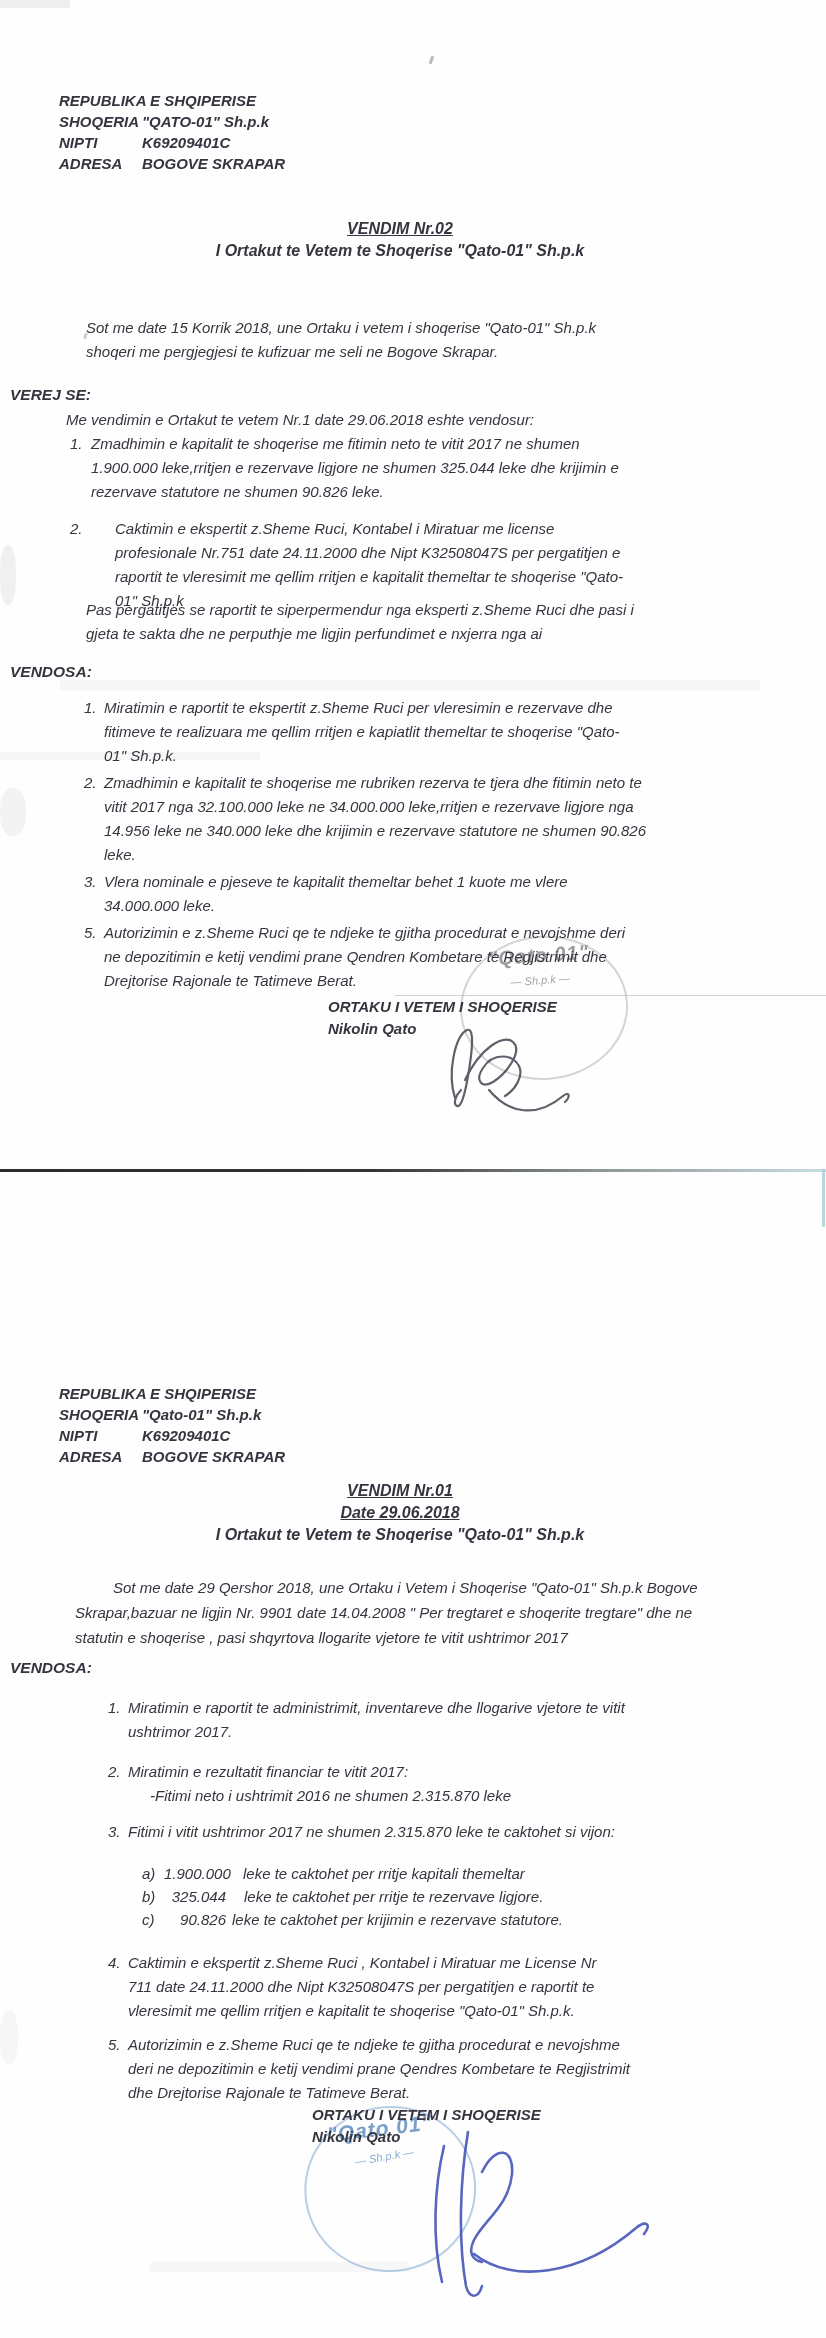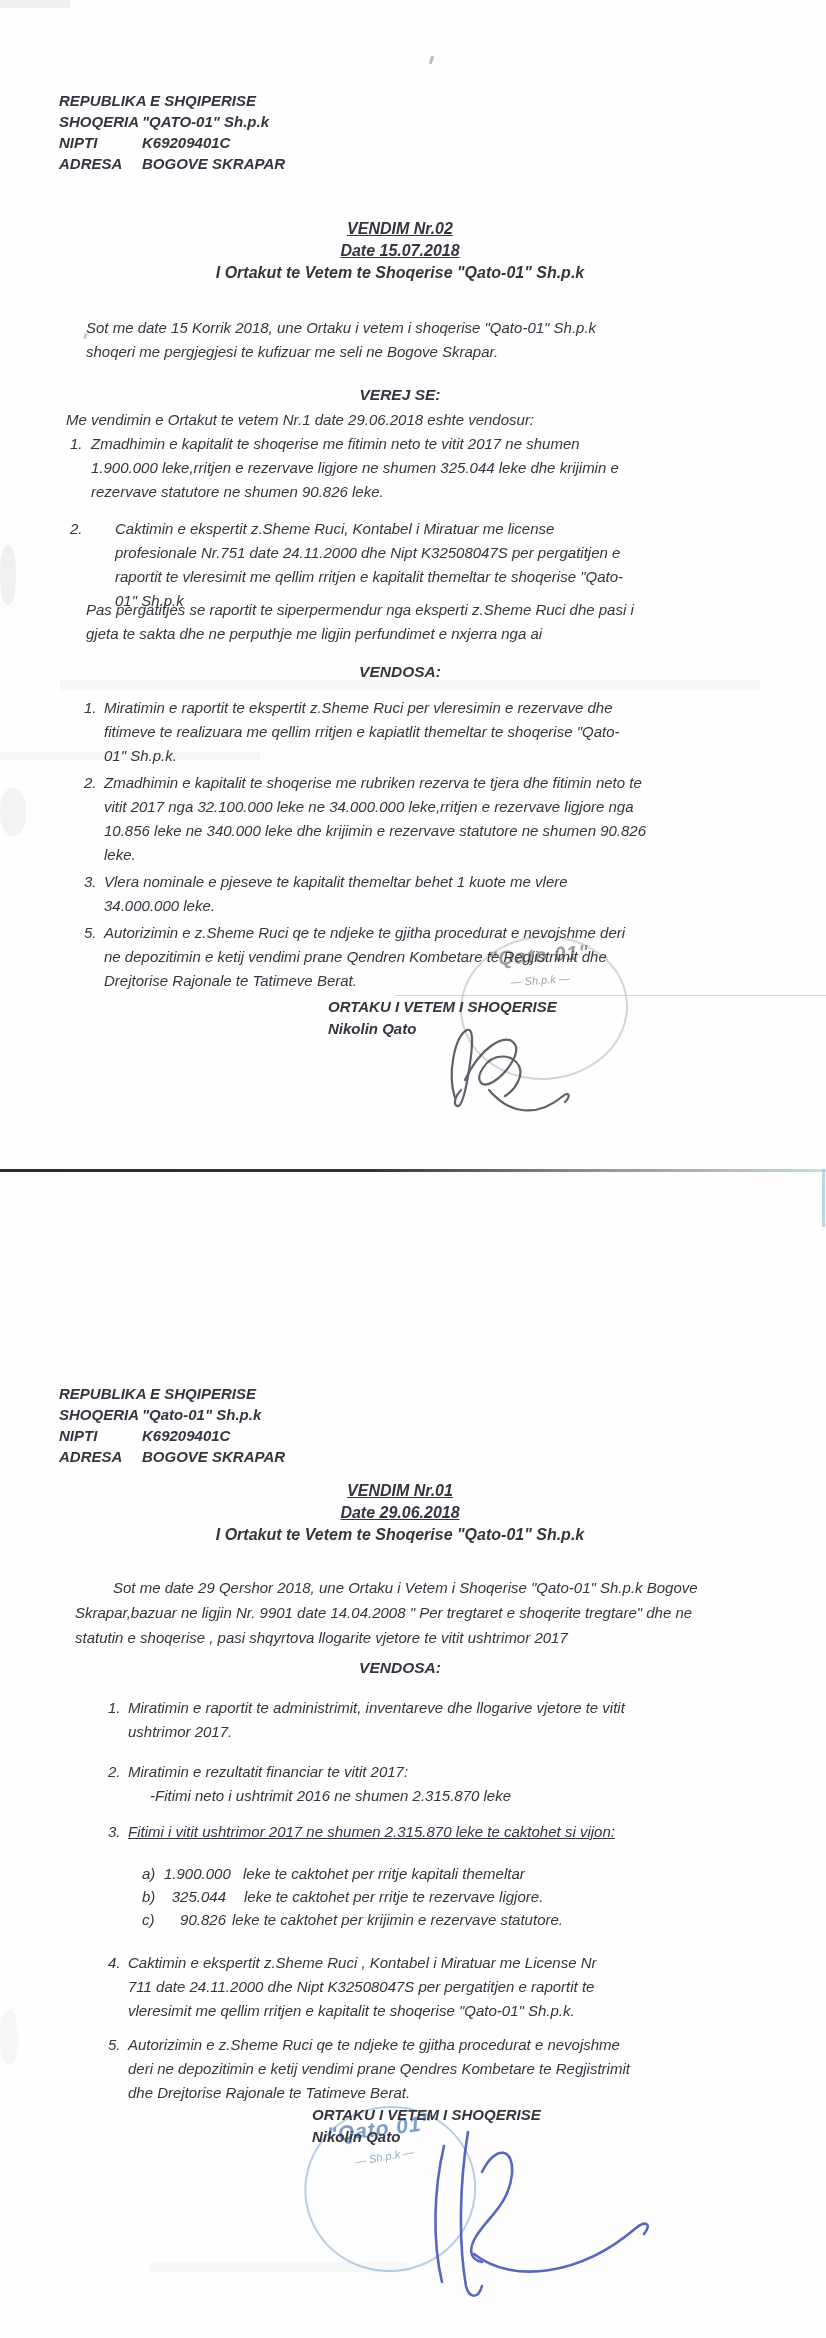--- a/index.html
+++ b/index.html
@@ -6,21 +6,21 @@
   #scan{position:relative;width:826px;height:2338px;background:#fefefe;overflow:hidden;
         font-family:"Liberation Sans",sans-serif;font-style:italic;color:#35353f;}
   .abs{position:absolute;}
   
   .hdr{font-weight:bold;font-size:15px;line-height:21px;}
   .hdr-row{display:flex;}
   .hdr-label{width:83px;flex:none;}
   
   .title-block{left:10px;width:780px;text-align:center;font-weight:bold;font-size:16px;line-height:22px;}
   .underlined{text-decoration:underline;}
-  .heading{left:10px;width:780px;text-align:center;font-weight:bold;font-size:15.5px;}
+  .heading{left:10px;width:780px;font-weight:bold;font-size:15.5px;}
   
   .para{font-size:15px;line-height:24px;}
   .num-list .item{display:flex;}
   .num{flex:none;}
   .sig-role{font-weight:bold;font-size:15px;line-height:22px;text-align:left;}
   
   .stamp{pointer-events:none;}
   .stamp .ring{position:absolute;border-radius:50%;}
   .stamp .s1{position:absolute;width:100%;text-align:center;font-weight:bold;letter-spacing:1px;}
   .stamp .s2{position:absolute;width:100%;text-align:center;}
@@ -66,21 +66,20 @@
       <span>K69209401C</span>
     </div>
     <div class="hdr-row">
       <span class="hdr-label">ADRESA</span>
       <span>BOGOVE SKRAPAR</span>
     </div>
   </div>
 
   <div class="abs title-block txt" style="top:218px;">
     <div class="underlined">VENDIM Nr.02</div>
-    <div class="underlined">Date 15.07.2018</div>
     <div>I Ortakut te Vetem te Shoqerise "Qato-01" Sh.p.k</div>
   </div>
 
   <div class="abs para txt" style="left:86px;top:316px;width:545px;">Sot me date 15 Korrik 2018, une Ortaku i vetem  i shoqerise "Qato-01" Sh.p.k shoqeri me pergjegjesi te kufizuar me seli ne Bogove Skrapar.</div>
 
   <div class="abs heading txt" style="top:386px;">VEREJ SE:</div>
   <div class="abs para txt" style="left:66px;top:408px;width:620px;">Me vendimin e Ortakut te vetem Nr.1 date 29.06.2018 eshte vendosur:</div>
 
   <div class="abs para num-list txt" style="left:70px;top:432px;width:560px;">
     <div class="item" style="margin-bottom:13px;">
@@ -97,21 +96,21 @@
 
   <div class="abs heading txt" style="top:663px;">VENDOSA:</div>
 
   <div class="abs para num-list txt" style="left:84px;top:696px;width:580px;">
     <div class="item" style="margin-bottom:3px;">
       <span class="num" style="width:20px;">1.</span>
       <span style="width:525px;">Miratimin e raportit te ekspertit z.Sheme Ruci per vleresimin e rezervave dhe fitimeve te realizuara me qellim rritjen e kapiatlit themeltar te shoqerise "Qato-01" Sh.p.k.</span>
     </div>
     <div class="item" style="margin-bottom:3px;">
       <span class="num" style="width:20px;">2.</span>
-      <span style="width:555px;">Zmadhimin e kapitalit te shoqerise me rubriken rezerva te tjera dhe fitimin neto te vitit 2017 nga 32.100.000 leke ne 34.000.000 leke,rritjen e rezervave ligjore nga 10.856 leke ne 340.000 leke dhe krijimin e rezervave statutore ne shumen 90.826 leke.</span>
+      <span style="width:555px;">Zmadhimin e kapitalit te shoqerise me rubriken rezerva te tjera dhe fitimin neto te vitit 2017 nga 32.100.000 leke ne 34.000.000 leke,rritjen e rezervave ligjore nga 14.956 leke ne 340.000 leke dhe krijimin e rezervave statutore ne shumen 90.826 leke.</span>
     </div>
     <div class="item" style="margin-bottom:3px;">
       <span class="num" style="width:20px;">3.</span>
       <span style="width:470px;">Vlera nominale e pjeseve te kapitalit themeltar behet 1 kuote me vlere 34.000.000 leke.</span>
     </div>
     <div class="item">
       <span class="num" style="width:20px;">5.</span>
       <span style="width:525px;">Autorizimin e z.Sheme Ruci qe te ndjeke te gjitha procedurat e nevojshme deri ne depozitimin e ketij vendimi prane Qendren Kombetare te Regjistrimit dhe Drejtorise Rajonale te Tatimeve Berat.</span>
     </div>
   </div>
@@ -171,21 +170,21 @@
     </div>
     <div style="margin-bottom:12px;">
       <div class="item">
         <span class="num" style="width:20px;">2.</span>
         <span style="width:520px;">Miratimin e rezultatit financiar te vitit 2017:</span>
       </div>
       <div style="margin-left:42px;">-Fitimi neto i ushtrimit 2016 ne shumen  2.315.870 leke</div>
     </div>
     <div class="item" style="margin-bottom:18px;">
       <span class="num" style="width:20px;">3.</span>
-      <span style="width:530px;text-decoration:underline;">Fitimi i vitit ushtrimor 2017 ne shumen 2.315.870 leke te caktohet si vijon:</span>
+      <span style="width:530px;">Fitimi i vitit ushtrimor 2017 ne shumen 2.315.870 leke te caktohet si vijon:</span>
     </div>
 
     <div style="margin-left:34px;margin-bottom:20px;line-height:23px;">
       <div class="item">
         <span class="num" style="width:22px;">a)</span>
         <span style="width:62px;text-align:right;">1.900.000</span>
         <span style="margin-left:17px;">leke te caktohet per rritje kapitali themeltar</span>
       </div>
       <div class="item">
         <span class="num" style="width:22px;">b)</span>

